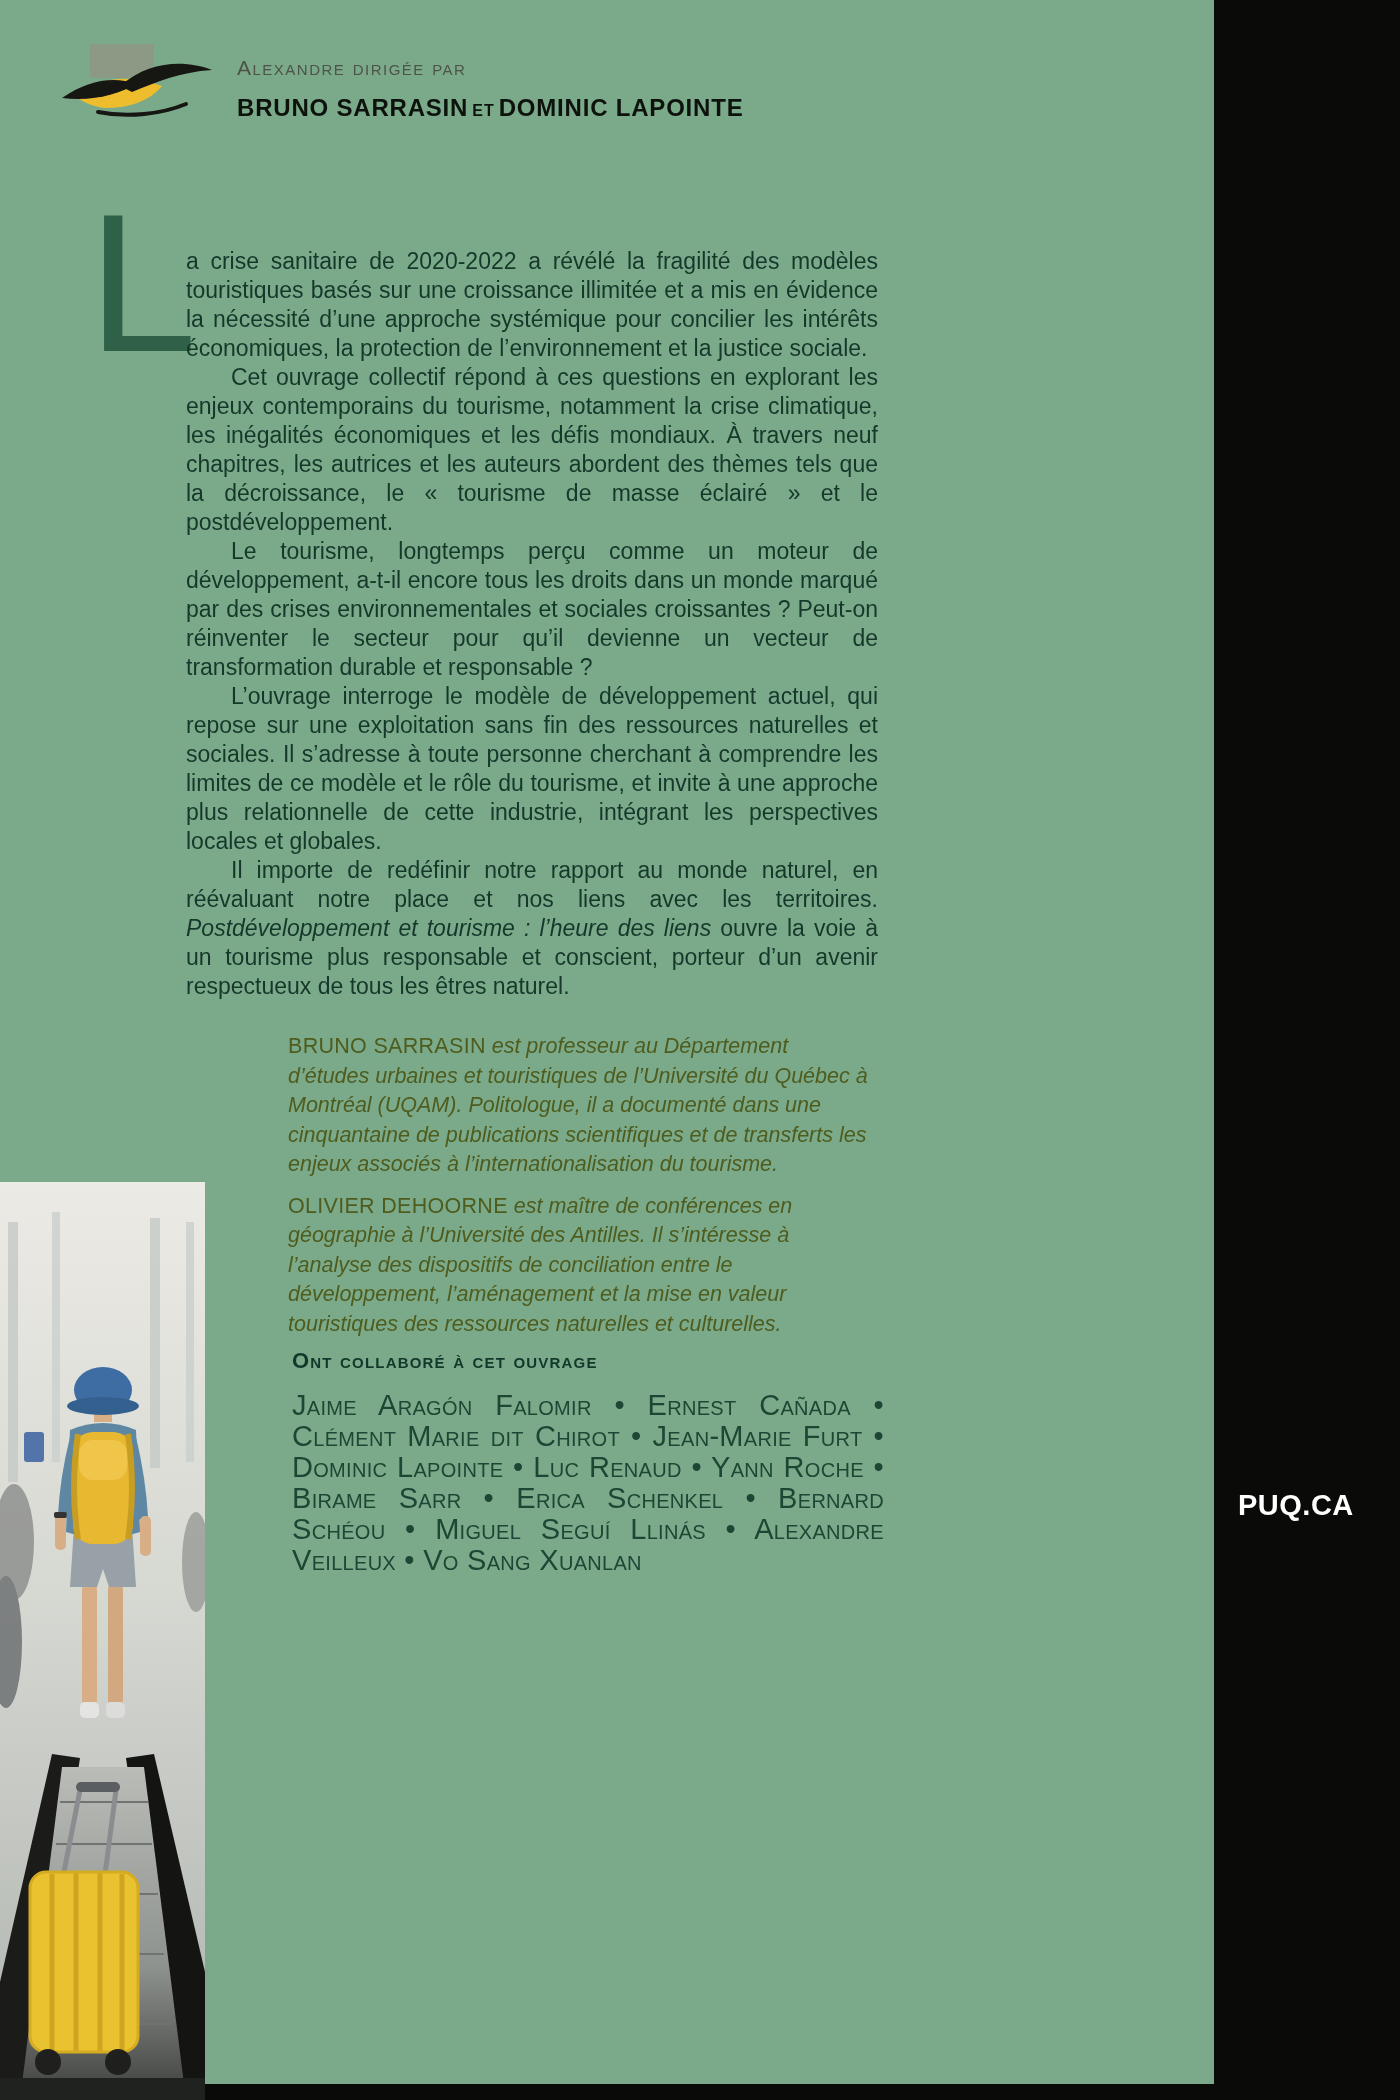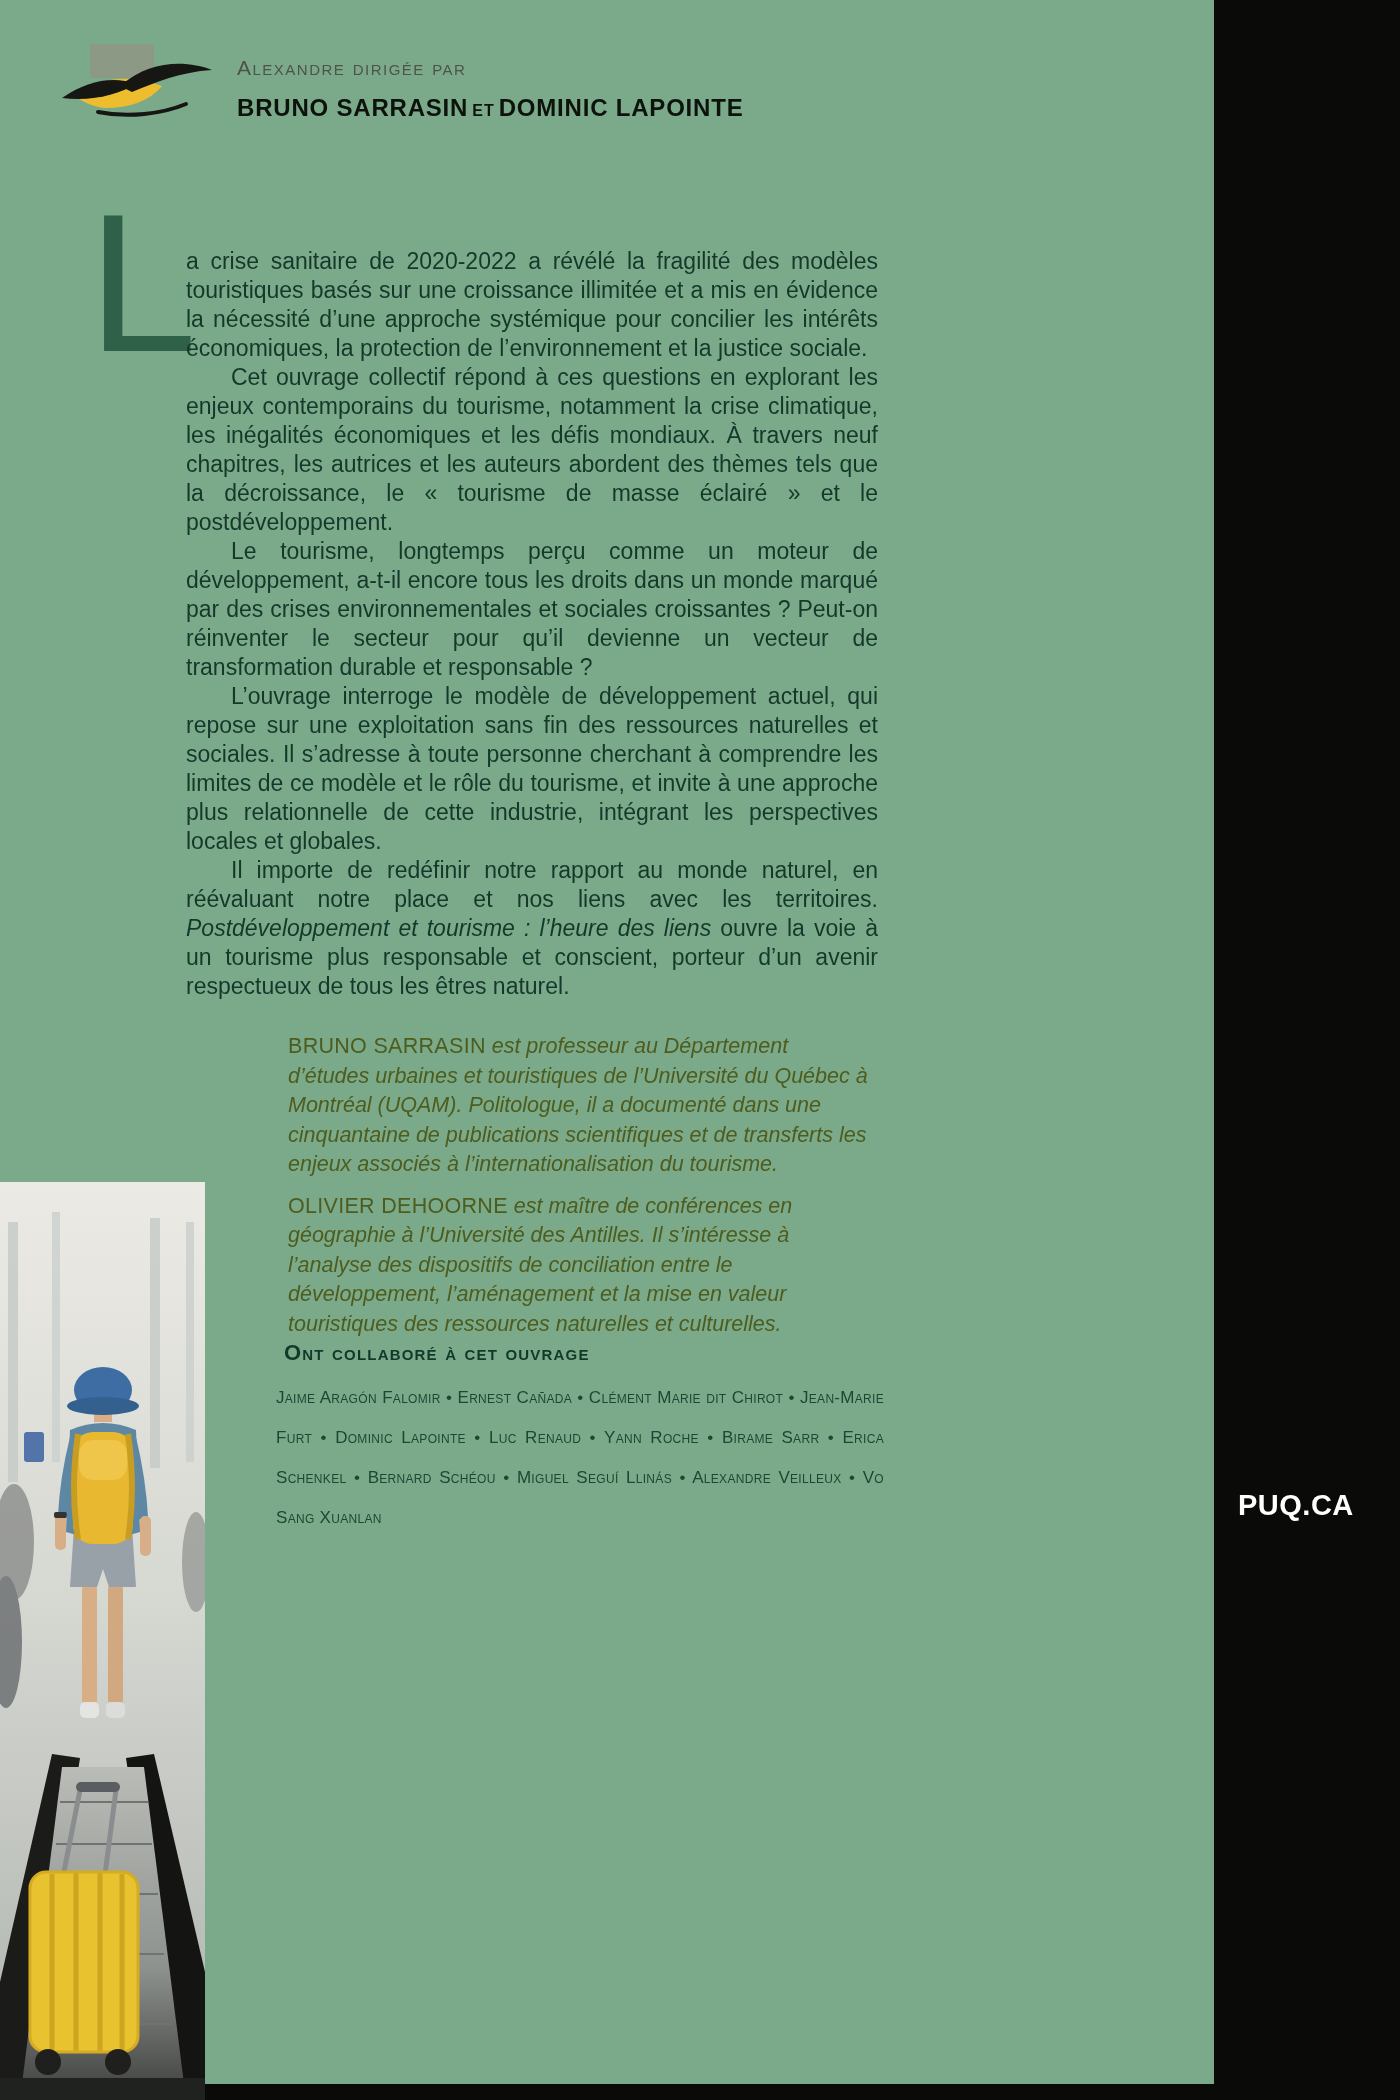--- a/index.html
+++ b/index.html
@@ -45,25 +45,25 @@
     position:absolute; left:276px; top:1020px; width:610px;
     font-size:21.5px; line-height:29.5px; font-style:italic;
     color:var(--bio-text,#4e5c1e);
   }
   .bios p { margin:12px; }
   .bios p + p { margin-top:11px; }
   .bio-name { font-style:normal; letter-spacing:0.3px; }
 
   .contributors { position:absolute; left:276px; top:1332px; width:608px; }
   .contributors h3 {
-    margin:8px; font-size:22px; font-weight:bold; font-variant:small-caps;
+    margin:16px; font-size:22px; font-weight:bold; font-variant:small-caps;
     letter-spacing:1.2px; color:var(--contrib-heading,#12382a);
   }
   .contributors .names {
-    margin:12px 0 0 0; font-variant:small-caps; font-size:17px; line-height:40px;
+    margin:12px 0 0 16px; font-variant:small-caps; font-size:29px; line-height:31px;
     text-align:justify; color:var(--contrib-text,#1d4734); letter-spacing:0.3px;
   }
 
   .puq {
     position:absolute; left:1238px; top:1489px;
     font-size:29px; font-weight:bold; letter-spacing:0.5px;
     color:var(--puq-text,#ffffff);
   }
 
   .photo { position:absolute; left:0; top:1182px; width:205px; height:918px; display:block; }

